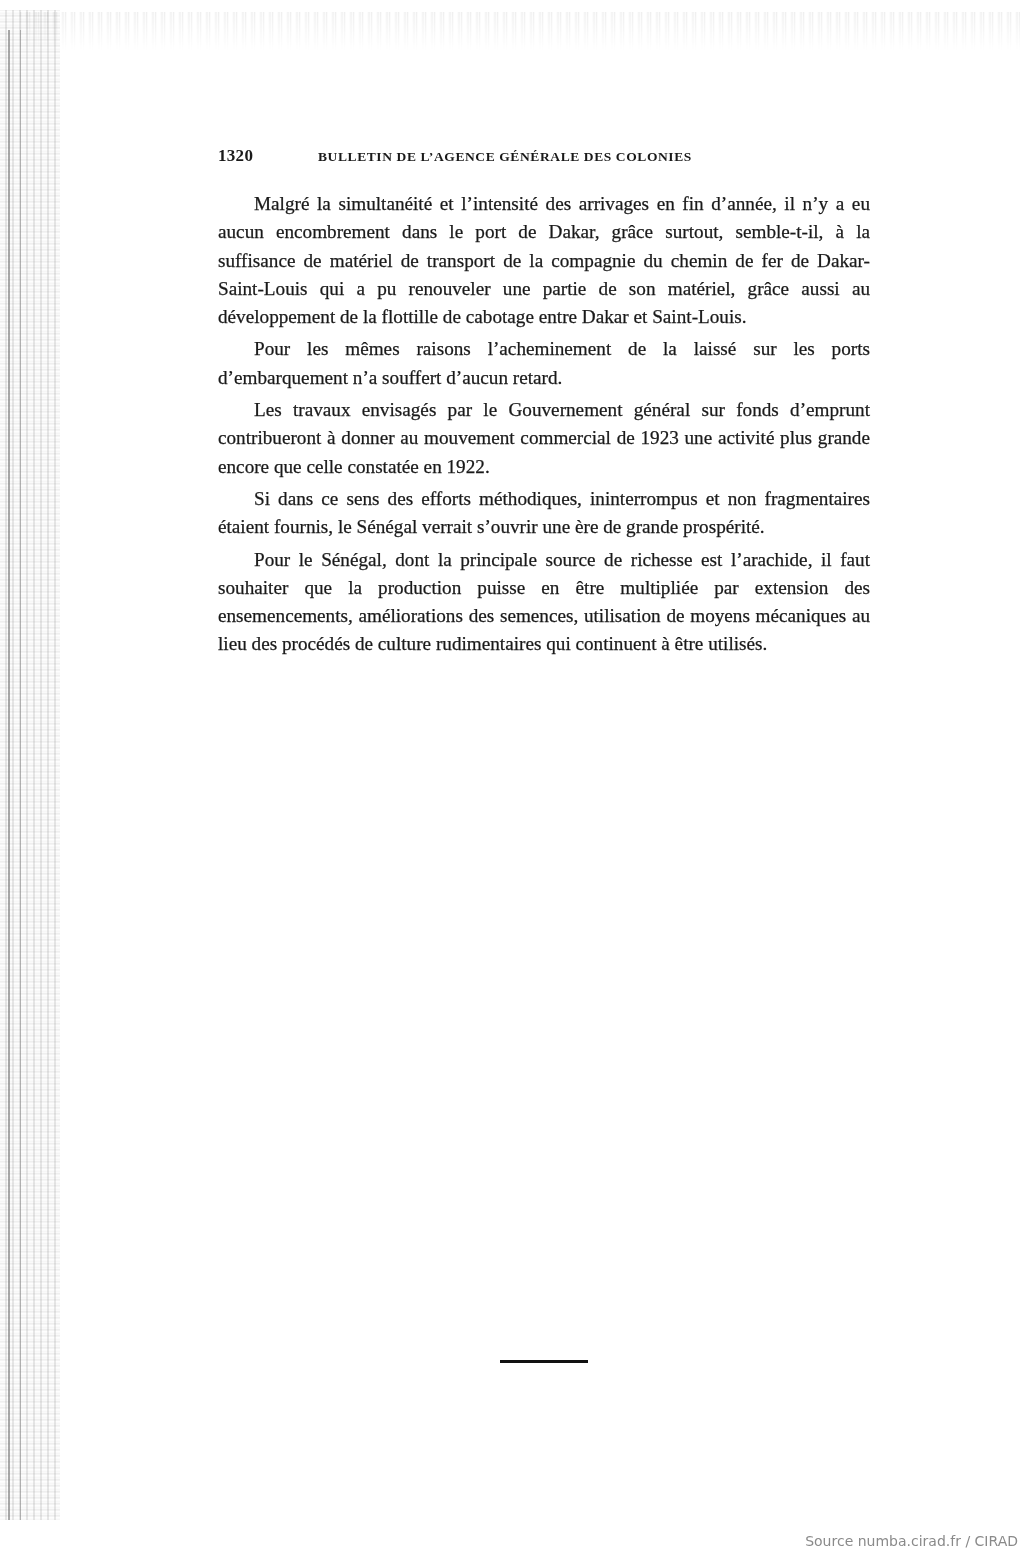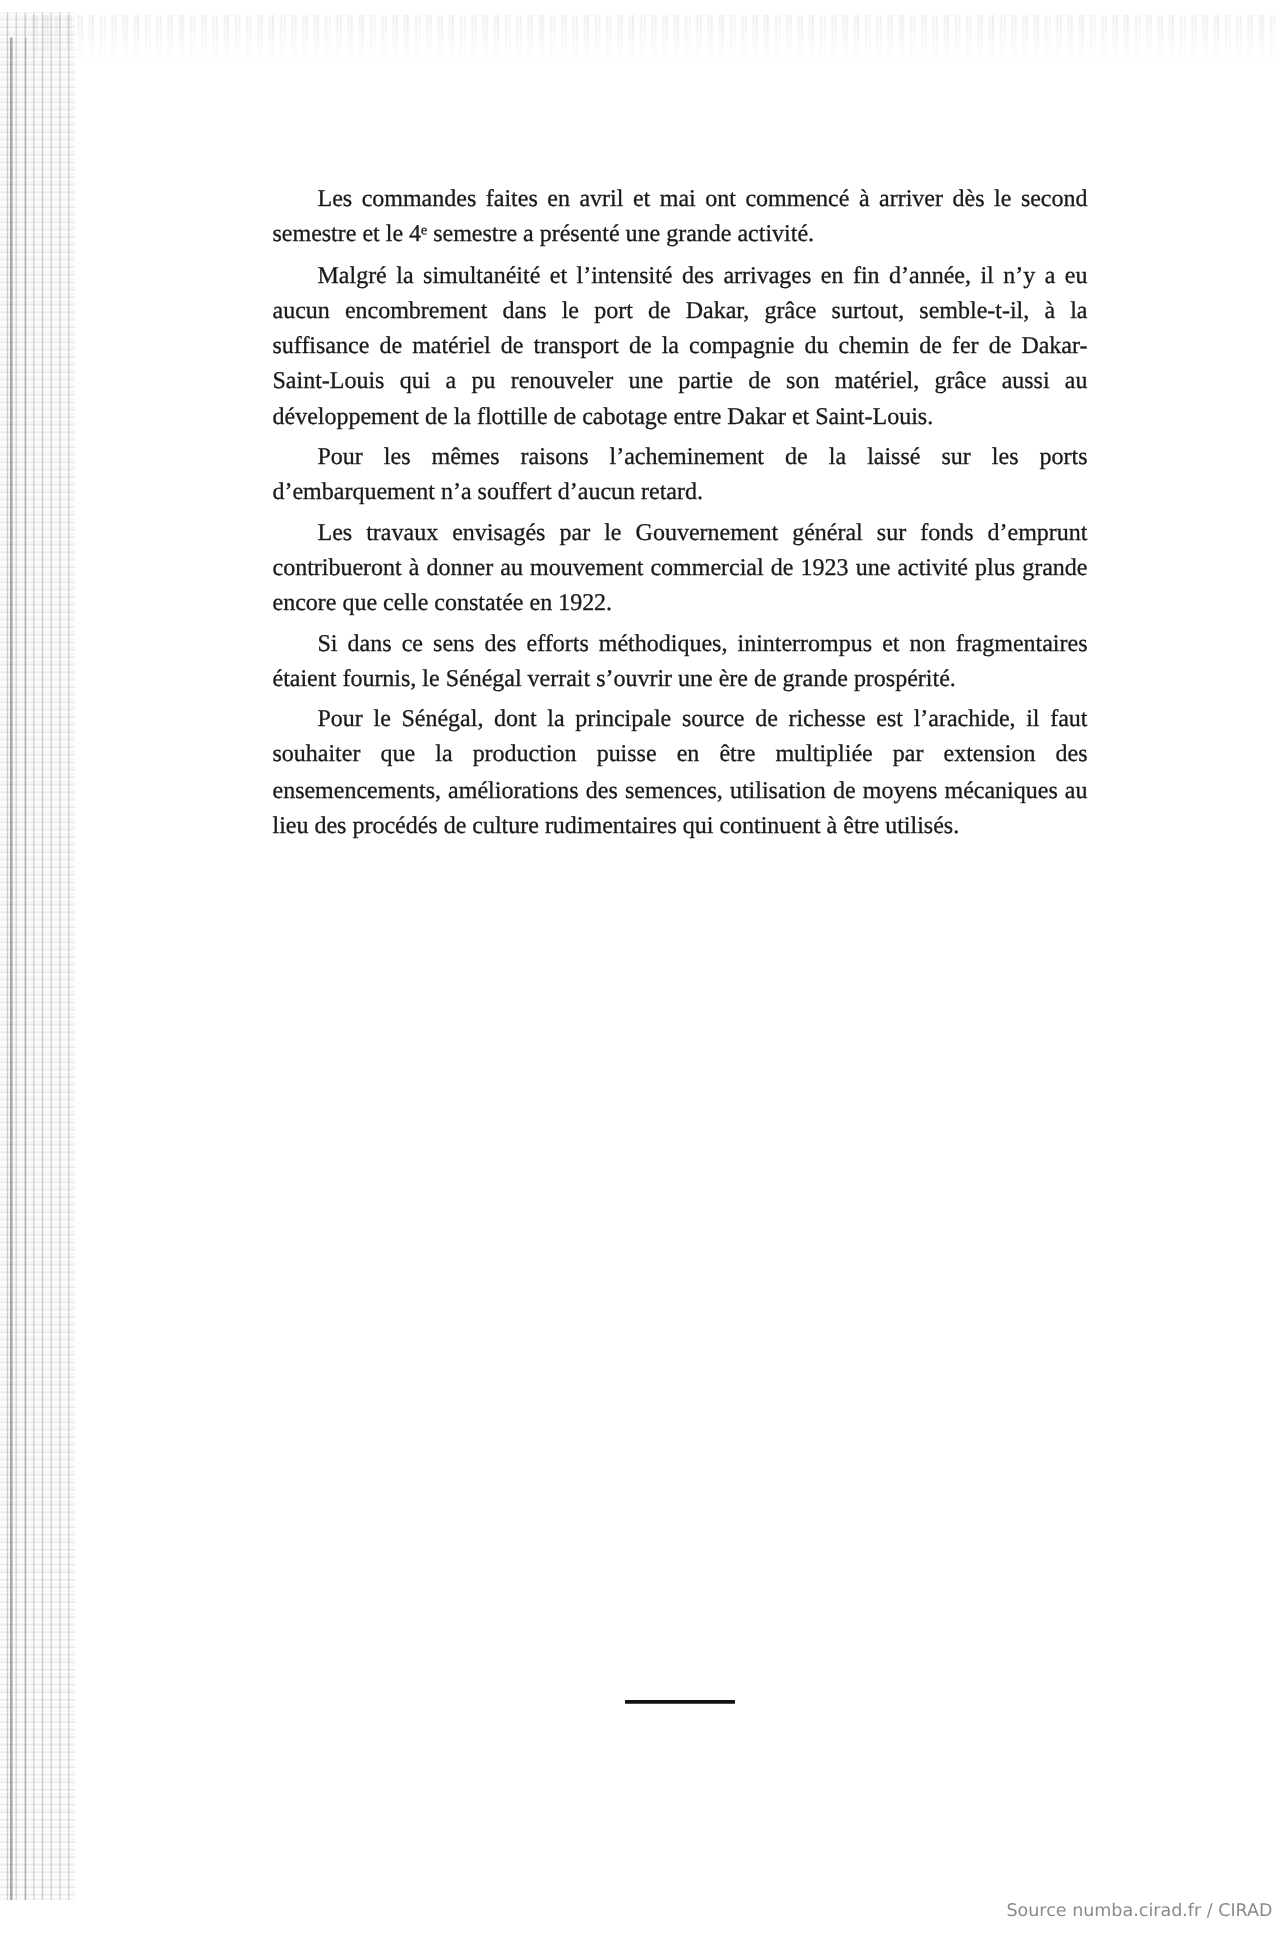--- a/index.html
+++ b/index.html
@@ -67,38 +67,41 @@
       position: absolute;
       left: 500px;
       top: 1360px;
       width: 88px;
       height: 3px;
       background: #111;
     }
     .source-credit {
       position: absolute;
       right: 6px;
-      bottom: 12px;
+      bottom: 0;
       font-family: "DejaVu Sans", sans-serif;
       font-size: 14px;
       color: #8a8a8a;
     }
   </style>
 </head>
 <body>
 
 <div class="scan-edge">
   <div class="line1"></div>
   <div class="line2"></div>
 </div>
 <div class="scan-top"></div>
 
 <div class="page">
+  <div class="running-head">
+    <span class="folio">1320</span>
+    <span class="journal-title">BULLETIN DE L’AGENCE GÉNÉRALE DES COLONIES</span>
+  </div>
 
-  <p class="para">Les commandes faites en avril et mai ont commencé à arriver dès le second semestre et le 4ᵉ semestre a présenté une grande activité.</p>
   <p class="para">Malgré la simultanéité et l’intensité des arrivages en fin d’année, il n’y a eu aucun encombrement dans le port de Dakar, grâce surtout, semble-t-il, à la suffisance de matériel de transport de la compagnie du chemin de fer de Dakar-Saint-Louis qui a pu renouveler une partie de son matériel, grâce aussi au développement de la flottille de cabotage entre Dakar et Saint-Louis.</p>
   <p class="para">Pour les mêmes raisons l’acheminement de la laissé sur les ports d’embarquement n’a souffert d’aucun retard.</p>
   <p class="para">Les travaux envisagés par le Gouvernement général sur fonds d’emprunt contribueront à donner au mouvement commercial de 1923 une activité plus grande encore que celle constatée en 1922.</p>
   <p class="para">Si dans ce sens des efforts méthodiques, ininterrompus et non fragmentaires étaient fournis, le Sénégal verrait s’ouvrir une ère de grande prospérité.</p>
   <p class="para">Pour le Sénégal, dont la principale source de richesse est l’arachide, il faut souhaiter que la production puisse en être multipliée par extension des ensemencements, améliorations des semences, utilisation de moyens mécaniques au lieu des procédés de culture rudimentaires qui continuent à être utilisés.</p>
 </div>
 
 <div class="rule"></div>
 
 <div class="source-credit">Source numba.cirad.fr / CIRAD</div>

